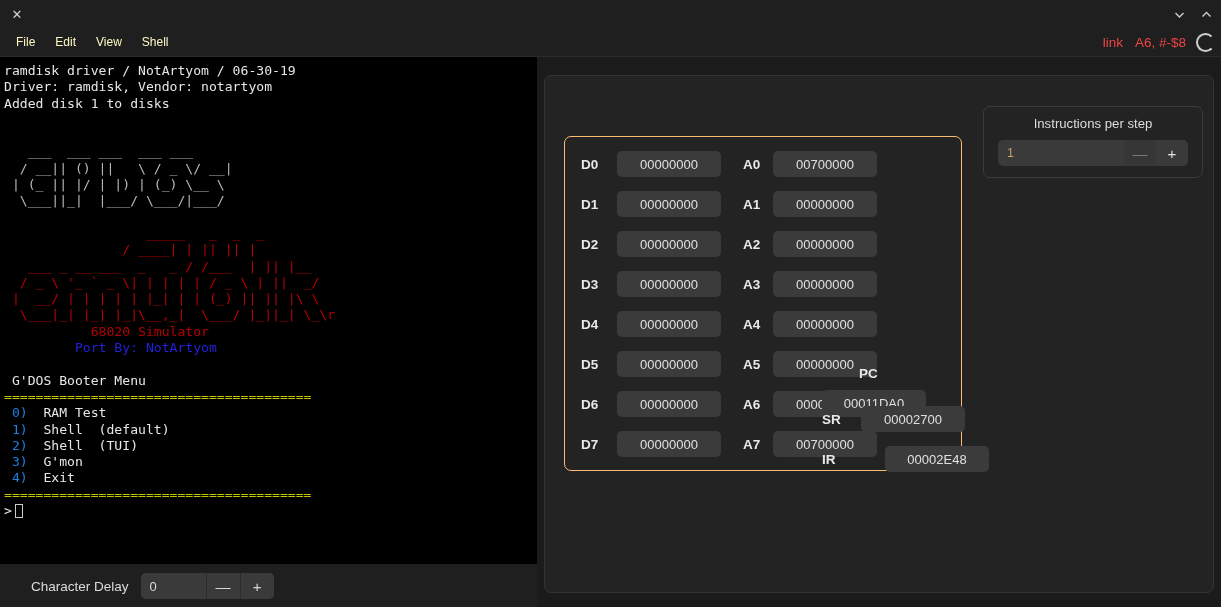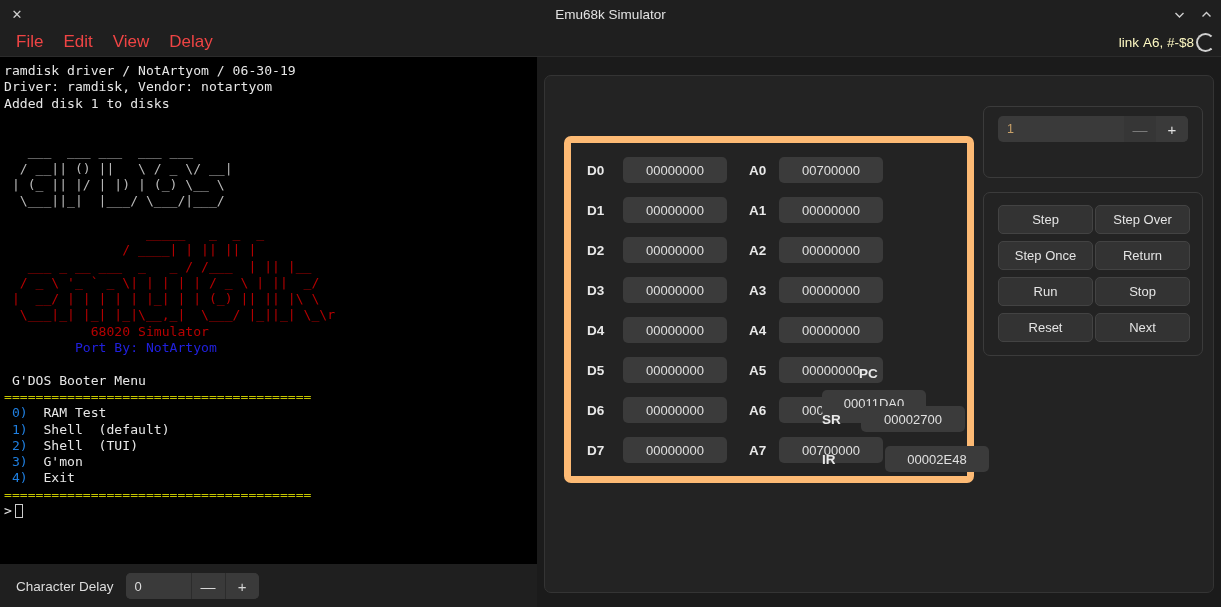--- a/index.html
+++ b/index.html
@@ -69,31 +69,31 @@
     height: 28px;
     background: #1f1f1f;
     display: flex;
     align-items: center;
     padding-left: 6px;
     border-bottom: 1px solid #2b2b2b;
     position: relative;
   }
   .menu-item {
     padding: 3px 10px;
-    font-size: 17px;
+    font-size: 12px;
+    color: #fef9c3;
+  }
+  .menu-right {
+    position: absolute;
+    right: 6px;
+    display: flex;
+    align-items: center;
+    gap: 12px;
+    font-size: 13.5px;
     color: #ef4444;
-  }
-  .menu-right {
-    position: absolute;
-    right: 6px;
-    display: flex;
-    align-items: center;
-    gap: 4px;
-    font-size: 13.5px;
-    color: #fef9c3;
   }
   .spinner {
     width: 15px; height: 15px;
     border: 2px solid #cfcfcf;
     border-right-color: transparent;
     border-radius: 50%;
     display: inline-block;
     margin-left: -2px;
   }
 
@@ -139,21 +139,21 @@
     box-sizing: border-box;
   }
   .prompt-arrow { color: #e6e6e6; }
 
   
   .chardelay-bar {
     height: 44px;
     background: #1f1f1f;
     display: flex;
     align-items: center;
-    padding-left: 16px;
+    padding-left: 31px;
     gap: 12px;
   }
   .chardelay-label {
     font-size: 13.5px;
     color: #dcdcdc;
   }
   .spin {
     display: flex;
     align-items: stretch;
     height: 26px;
@@ -198,21 +198,21 @@
     border-radius: 7px;
   }
 
   
   .reg-group {
     position: absolute;
     left: 19px;
     top: 60px;
     width: 396px;
     height: 333px;
-    border: 7px solid #fdba74;
+    border: 1px solid #fdba74;
     border-radius: 7px;
   }
   .reg-row {
     position: absolute;
     display: flex;
     align-items: center;
     gap: 0;
   }
   .reg-label {
     width: 36px;
@@ -323,40 +323,39 @@
     color: #e4e4e4;
   }
 </style>
 </head>
 <body>
 
 <div class="accent-line"></div>
 
 <div class="titlebar">
   <div class="close-btn">✕</div>
-  <div class="window-title">Emu68k Simulator</div>
   <div class="win-controls">
     <span class="chev">
       <svg width="13" height="13" viewBox="0 0 13 13">
           <path d="M2.5 5 L6.5 9 L10.5 5" stroke="#cfcfcf" stroke-width="1.4" fill="none"></path>
         </svg>
     </span>
     <span class="chev">
       <svg width="13" height="13" viewBox="0 0 13 13">
           <path d="M2.5 8.5 L6.5 4.5 L10.5 8.5" stroke="#cfcfcf" stroke-width="1.4" fill="none"></path>
         </svg>
     </span>
   </div>
 </div>
 
 <div class="menubar">
   <div class="menu-item">File</div>
   <div class="menu-item">Edit</div>
   <div class="menu-item">View</div>
-  <div class="menu-item">Delay</div>
+  <div class="menu-item">Shell</div>
   <div class="menu-right">
     <span>link</span>
     <span>A6, #-$8</span>
     <span class="spinner"></span>
   </div>
 </div>
 
 <div class="main">
 
   <div class="left-pane">
@@ -442,35 +441,24 @@
             <span class="sp-label">SR</span>
             <span class="reg-field">00002700</span>
           </div>
           <div class="spec-row" style="left: 277px; top: 370px; gap: 33px;">
             <span class="sp-label">IR</span>
             <span class="reg-field">00002E48</span>
           </div>
         </div>
 
       <div class="ips-card">
+        <div class="ips-title">Instructions per step</div>
         <div class="ips-spin">
           <span class="ips-val">1</span>
           <span class="ips-btn minus">—</span>
           <span class="ips-btn plus">+</span>
         </div>
       </div>
 
-      <div class="ctrl-card">
-        <div class="ctrl-grid" id="ctrl-grid">
-            <div class="ctrl-btn">Step</div>
-            <div class="ctrl-btn">Step Over</div>
-            <div class="ctrl-btn">Step Once</div>
-            <div class="ctrl-btn">Return</div>
-            <div class="ctrl-btn">Run</div>
-            <div class="ctrl-btn">Stop</div>
-            <div class="ctrl-btn">Reset</div>
-            <div class="ctrl-btn">Next</div>
-          </div>
-      </div>
 
     </div>
   </div>
 </div>
 
 </body></html>

